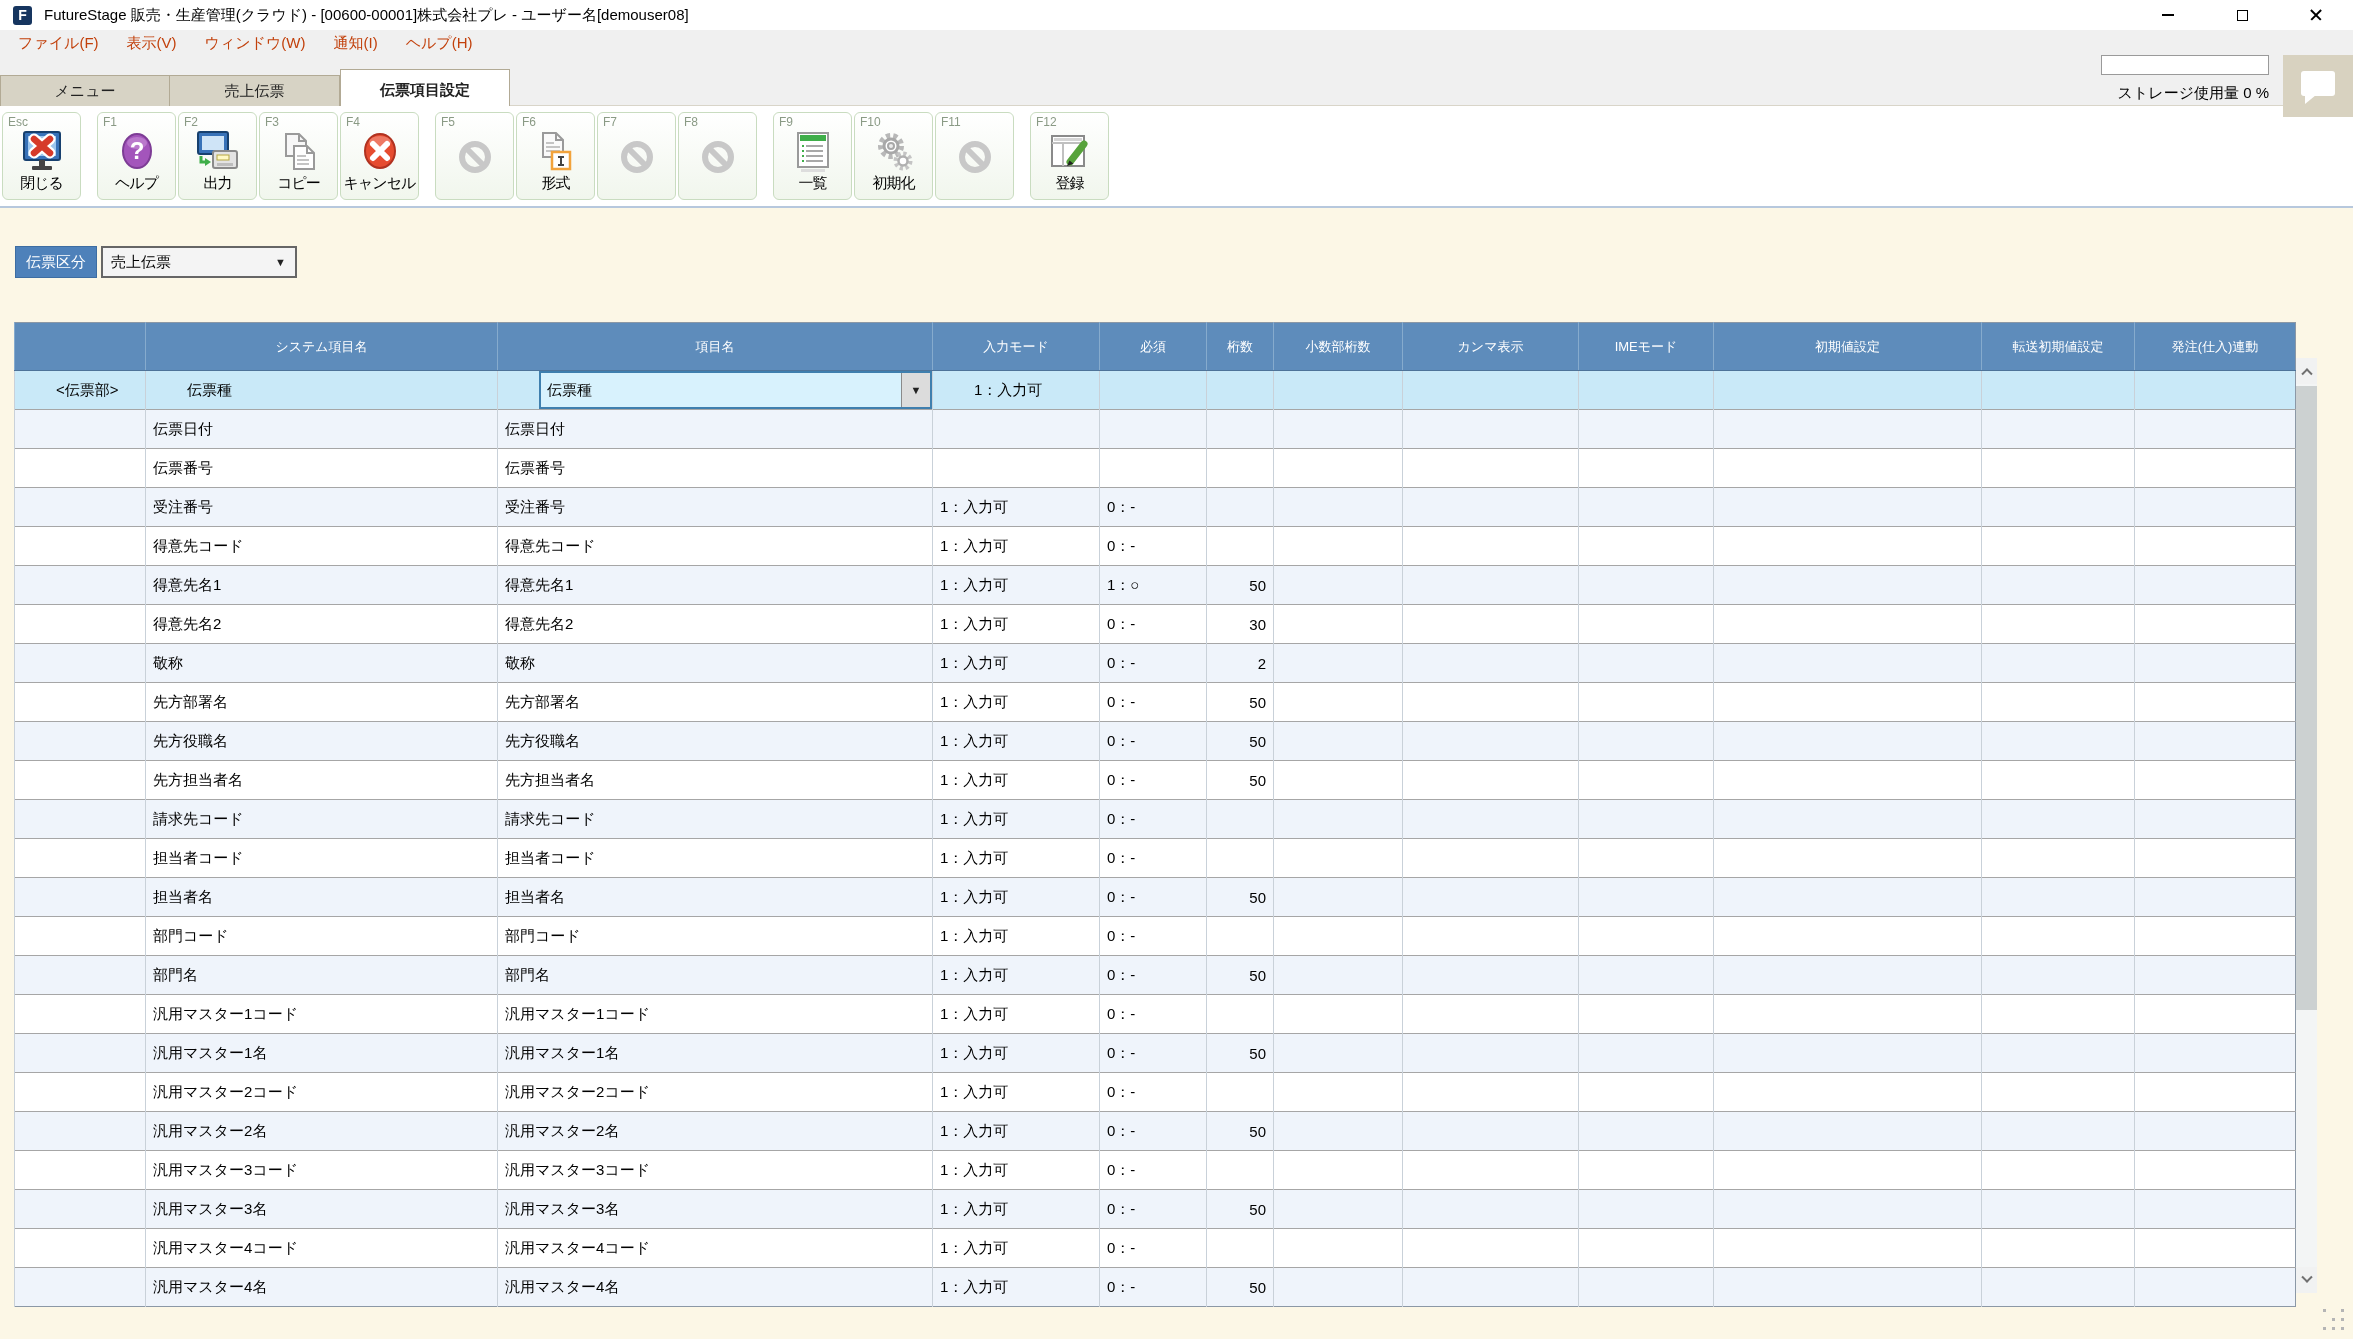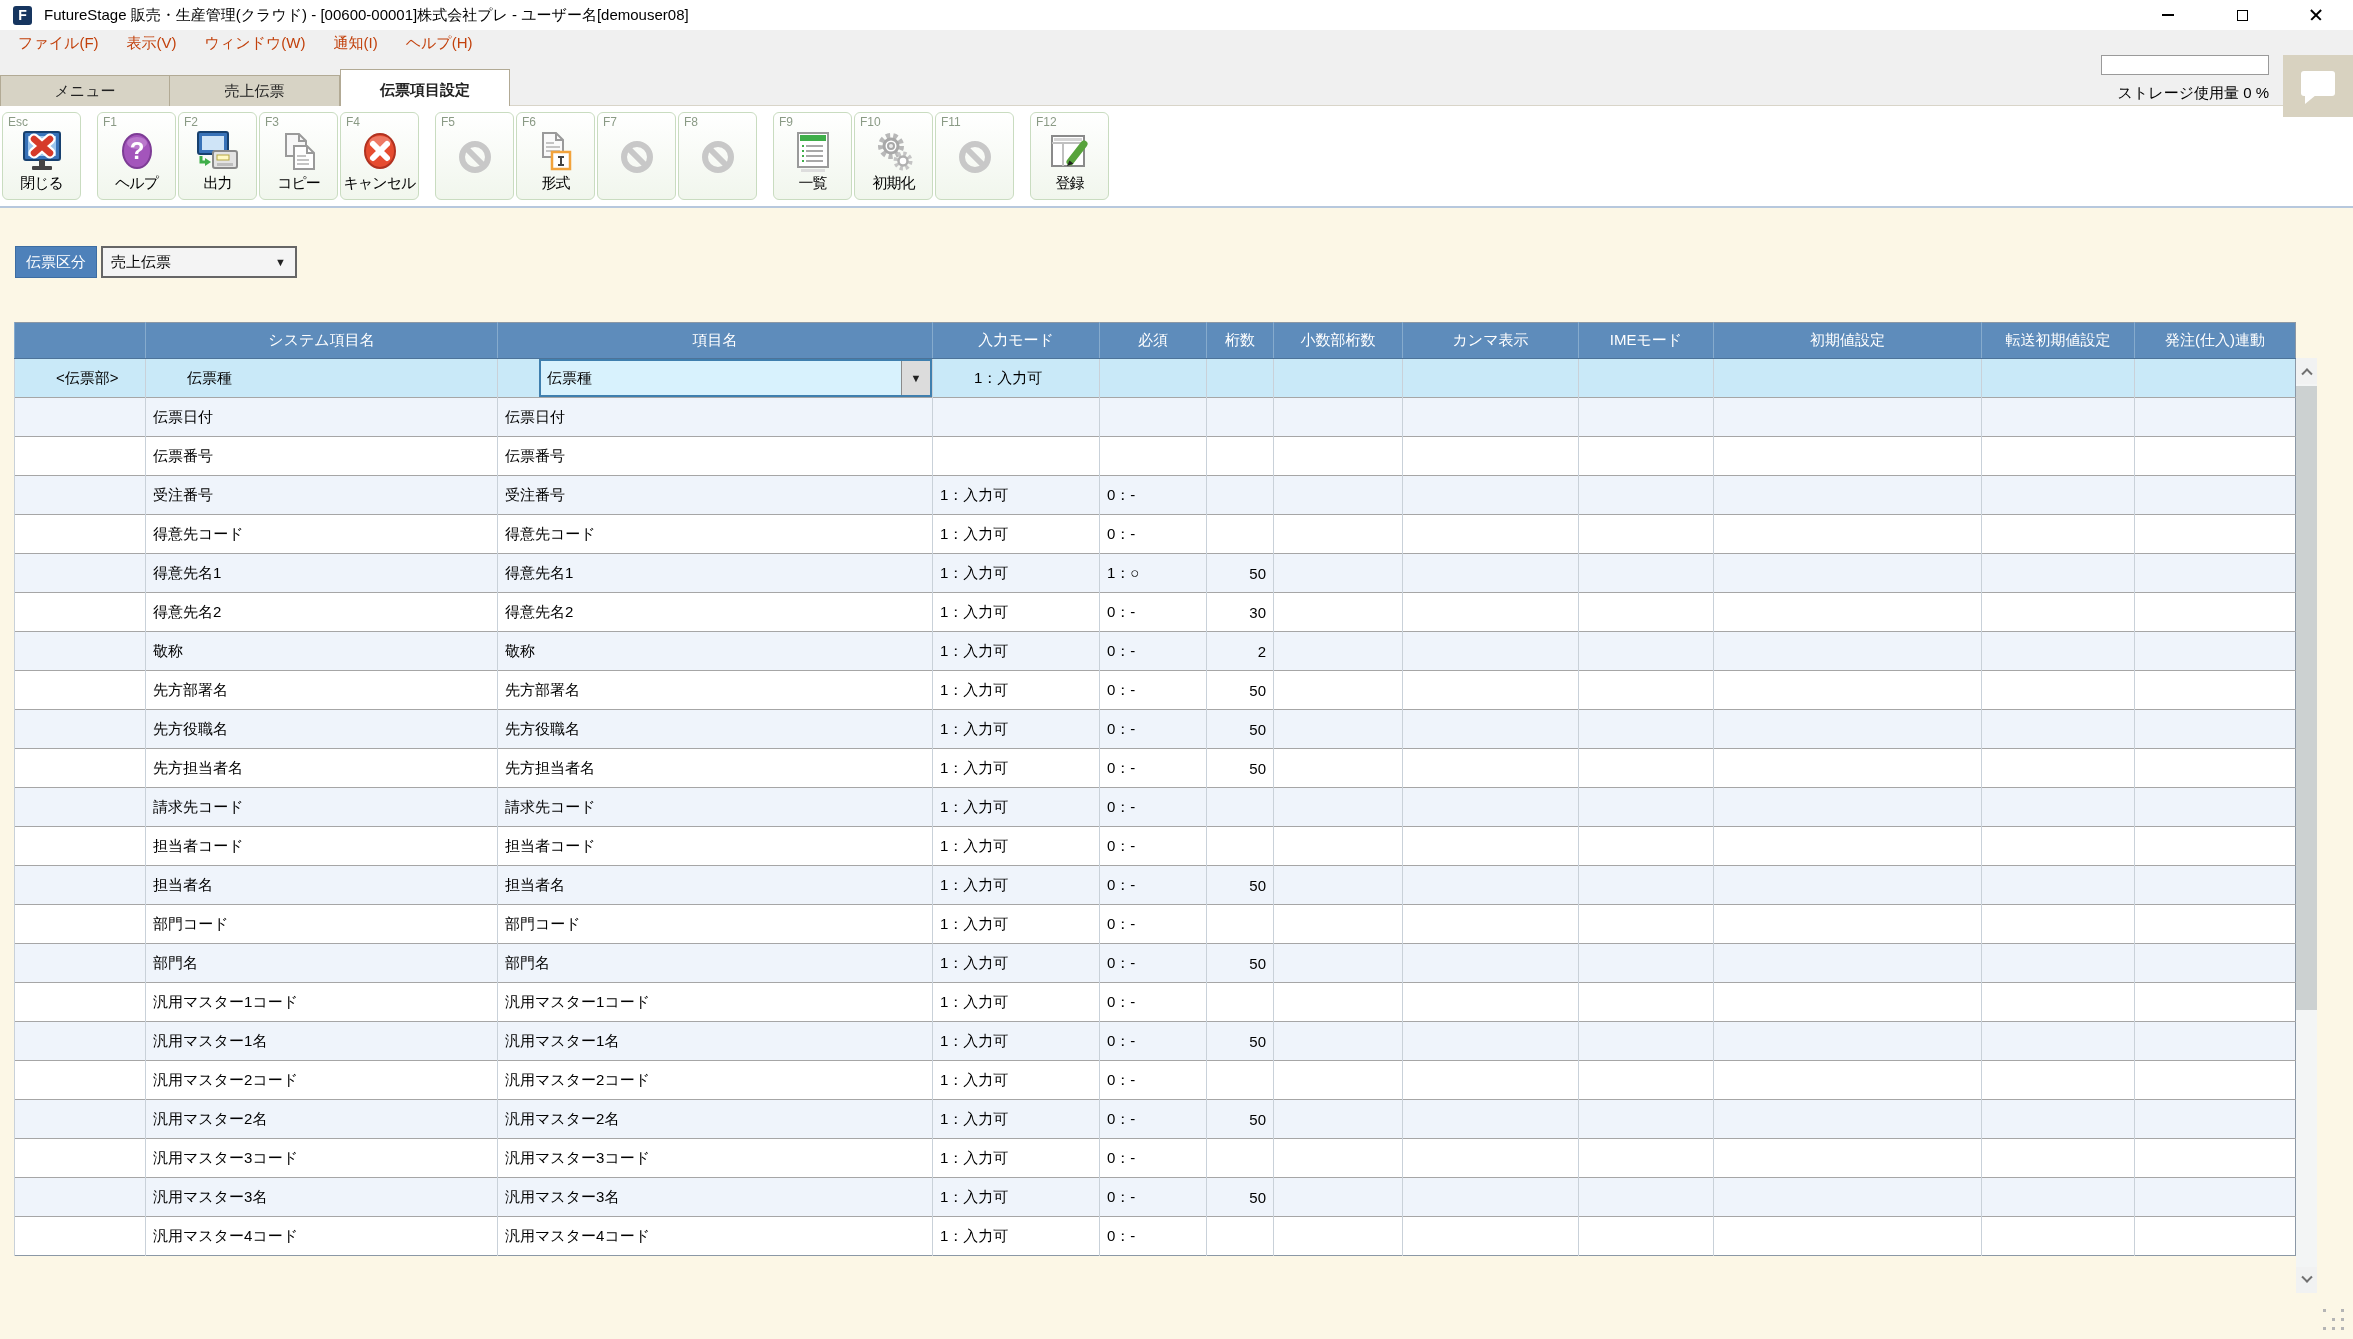--- a/index.html
+++ b/index.html
@@ -46,21 +46,21 @@
 
   
   .filter-row { position: absolute; top: 246px; left: 15px; display: flex; align-items: stretch; }
   .filter-label { background: #4e81ba; border: 1px solid #3d6da2; color: #fff; font-size: 15px; padding: 0 10px; display: flex; align-items: center; height: 32px; }
   .filter-select { width: 196px; height: 32px; margin-left: 4px; background: #f4f4f4; border: 2px solid #666; display: flex; align-items: center; font-size: 15px; color: #000; padding-left: 8px; }
   .filter-select .arrow { margin-left: auto; margin-right: 9px; font-size: 11px; color: #222; }
 
   
   .grid-wrap { position: absolute; top: 322px; left: 14px; }
   table { border-collapse: collapse; table-layout: fixed; width: 2281px; background: #fff; border: 1px solid #8b98a6; }
-  th { height: 36px; background: #5e8cbb; color: #fff; font-size: 15px; font-weight: normal; text-align: center; border-left: 1px solid #86abcd; border-bottom: 1px solid #4d7399; overflow: hidden; white-space: nowrap; }
+  th { height: 48px; background: #5e8cbb; color: #fff; font-size: 13px; font-weight: normal; text-align: center; border-left: 1px solid #86abcd; border-bottom: 1px solid #4d7399; overflow: hidden; white-space: nowrap; }
   td { height: 39px; font-size: 15px; color: #000; border-left: 1px solid #c9d1d9; border-top: 1px solid #a6a6a6; padding: 0 0 0 7px; overflow: hidden; white-space: nowrap; }
   tr.alt td { background: #eff4fb; }
   tr.sel td { background: #c9e9f8; padding-left: 41px; }
   td.num { text-align: right; padding-right: 7px; }
   td.combo-cell { padding: 0; }
   .combo { height: 100%; border: 2px solid #3f7fae; background: #d8f2fd; display: flex; align-items: stretch; }
   .combo .val { flex: 1; display: flex; align-items: center; padding-left: 6px; font-size: 15px; }
   .combo .btn { width: 29px; background: #dcdcdc; border-left: 1px solid #8a8a8a; display: flex; align-items: center; justify-content: center; font-size: 11px; color: #222; }
 
   
@@ -646,20 +646,34 @@
             <td>1：入力可</td>
             <td>0：-</td>
             <td class="num"></td>
             <td></td>
             <td></td>
             <td></td>
             <td></td>
             <td></td>
             <td></td>
           </tr>
+          <tr class="alt">
+            <td></td>
+            <td>汎用マスター4名</td>
+            <td>汎用マスター4名</td>
+            <td>1：入力可</td>
+            <td>0：-</td>
+            <td class="num">50</td>
+            <td></td>
+            <td></td>
+            <td></td>
+            <td></td>
+            <td></td>
+            <td></td>
+          </tr>
         </tbody>
       </table>
   </div>
 
   <div class="vscroll">
     <div class="sb-arrow sb-up">
         <span class="chev up"></span>
       </div>
     <div class="sb-thumb"></div>
     <div class="sb-arrow sb-down">

